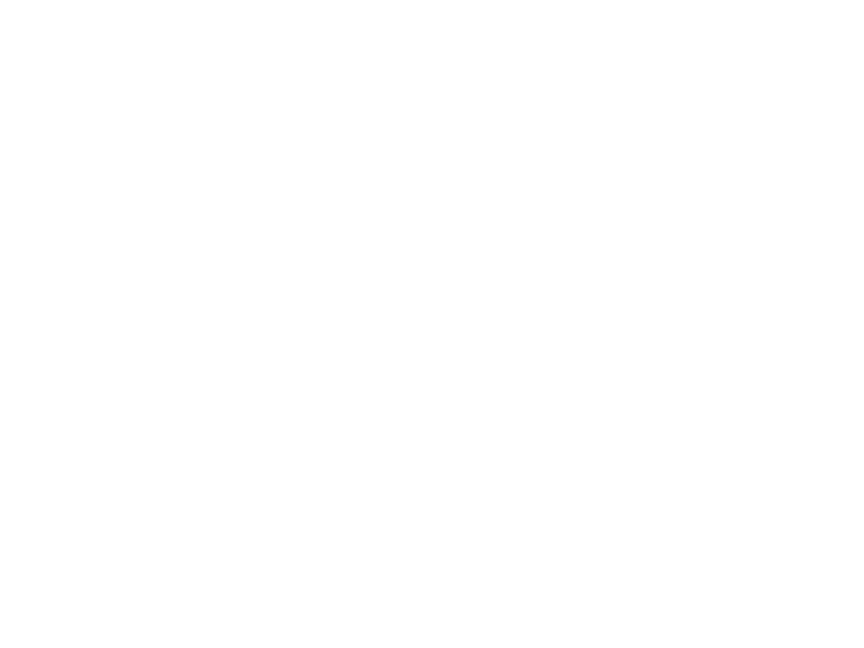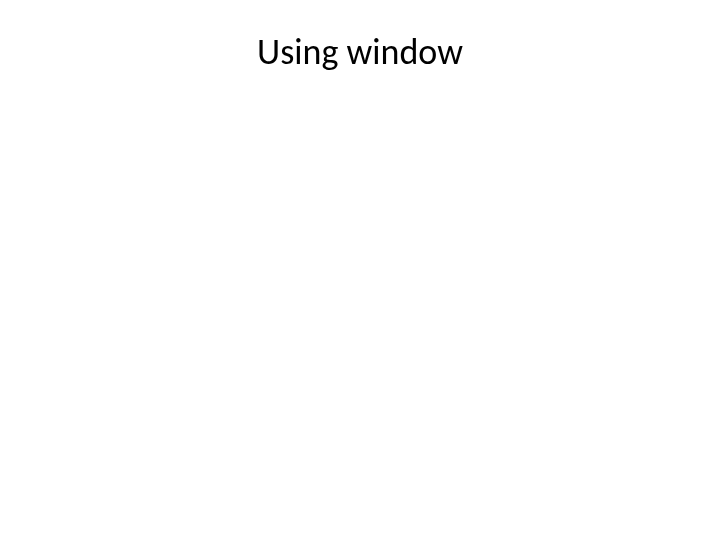--- a/index.html
+++ b/index.html
@@ -44,14 +44,13 @@
       top: 0;
     }
     .arrow {
       font-family: Wingdings, Arial, sans-serif;
     }
   </style>
 </head>
 <body>
 
 <div class="slide">
-  <h1 class="title">Using window</h1>
 </div>
 
 </body></html>

